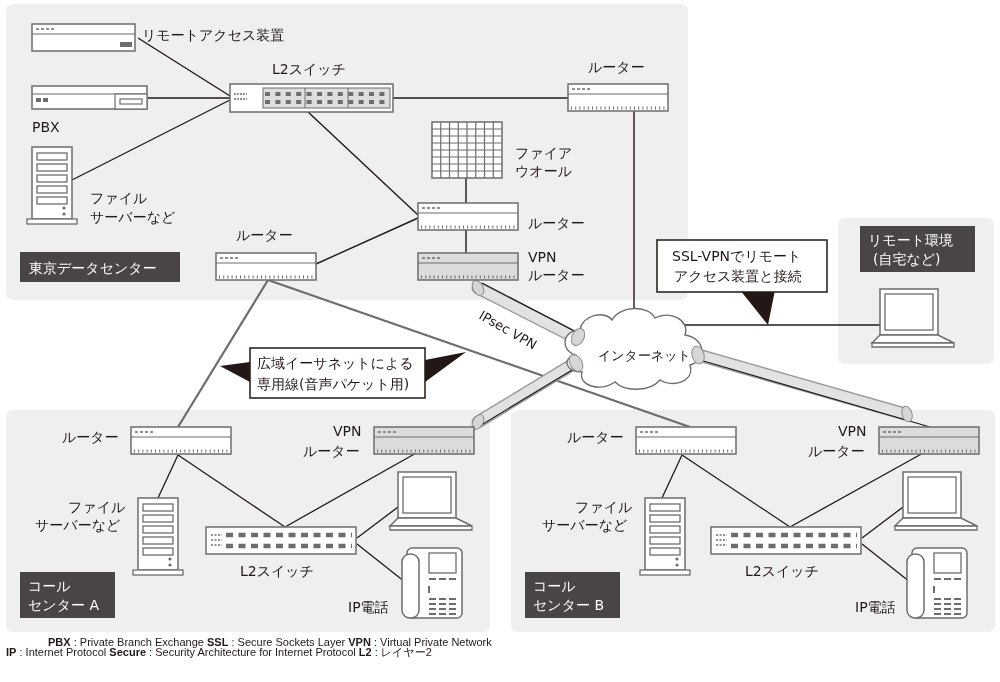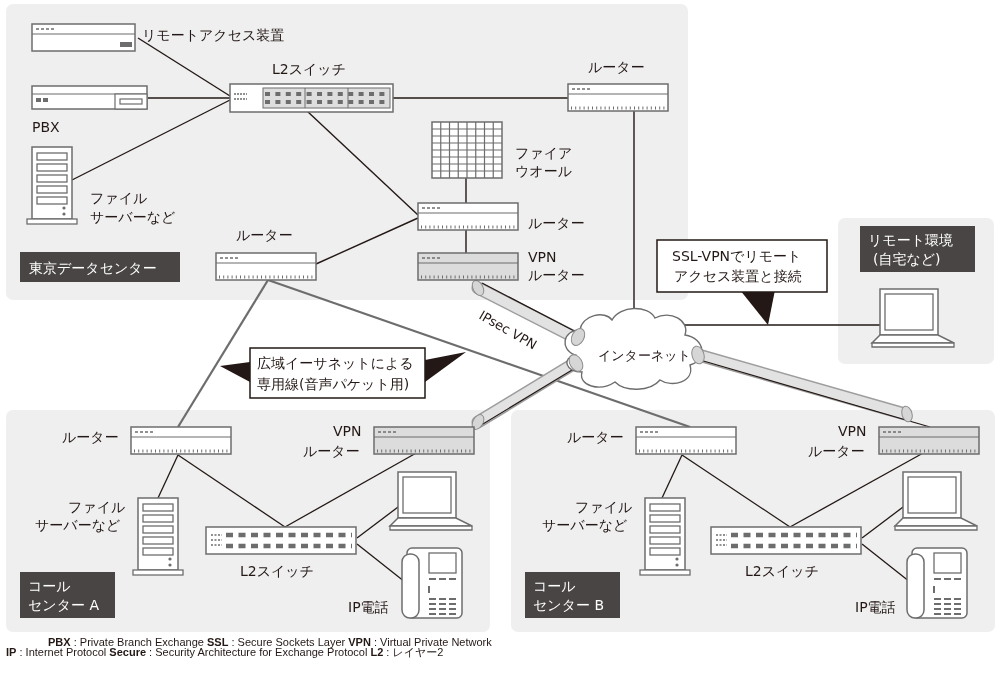--- a/index.html
+++ b/index.html
@@ -239,20 +239,20 @@
   <use href="#laptop" x="895" y="472"></use>
   <use href="#phone" x="912" y="548"></use>
   <text class="lbl" x="855" y="612">IP電話</text>
   <rect x="525" y="572" width="95" height="46" fill="#4a4545"></rect>
   <text class="lbl-w" x="533" y="591">コール</text>
   <text class="lbl-w" x="533" y="610">センター B</text>
 </svg>
 
 <div class="legend" style="top:645px;">
   <span class="item"><b>IP</b> : <span>Internet Protocol</span></span>
-  <span class="item"><b>Secure</b> : <span>Security Architecture for Exchange Protocol</span></span>
+  <span class="item"><b>Secure</b> : <span>Security Architecture for Internet Protocol</span></span>
   <span class="item"><b>L2</b> : <span>レイヤー2</span></span>
 </div>
 <div class="legend" style="top:636px;padding-left:42px;">
   <span class="item"><b>PBX</b> : <span>Private Branch Exchange</span></span>
   <span class="item"><b>SSL</b> : <span>Secure Sockets Layer</span></span>
   <span class="item"><b>VPN</b> : <span>Virtual Private Network</span></span>
 </div>
 
 </body></html>

